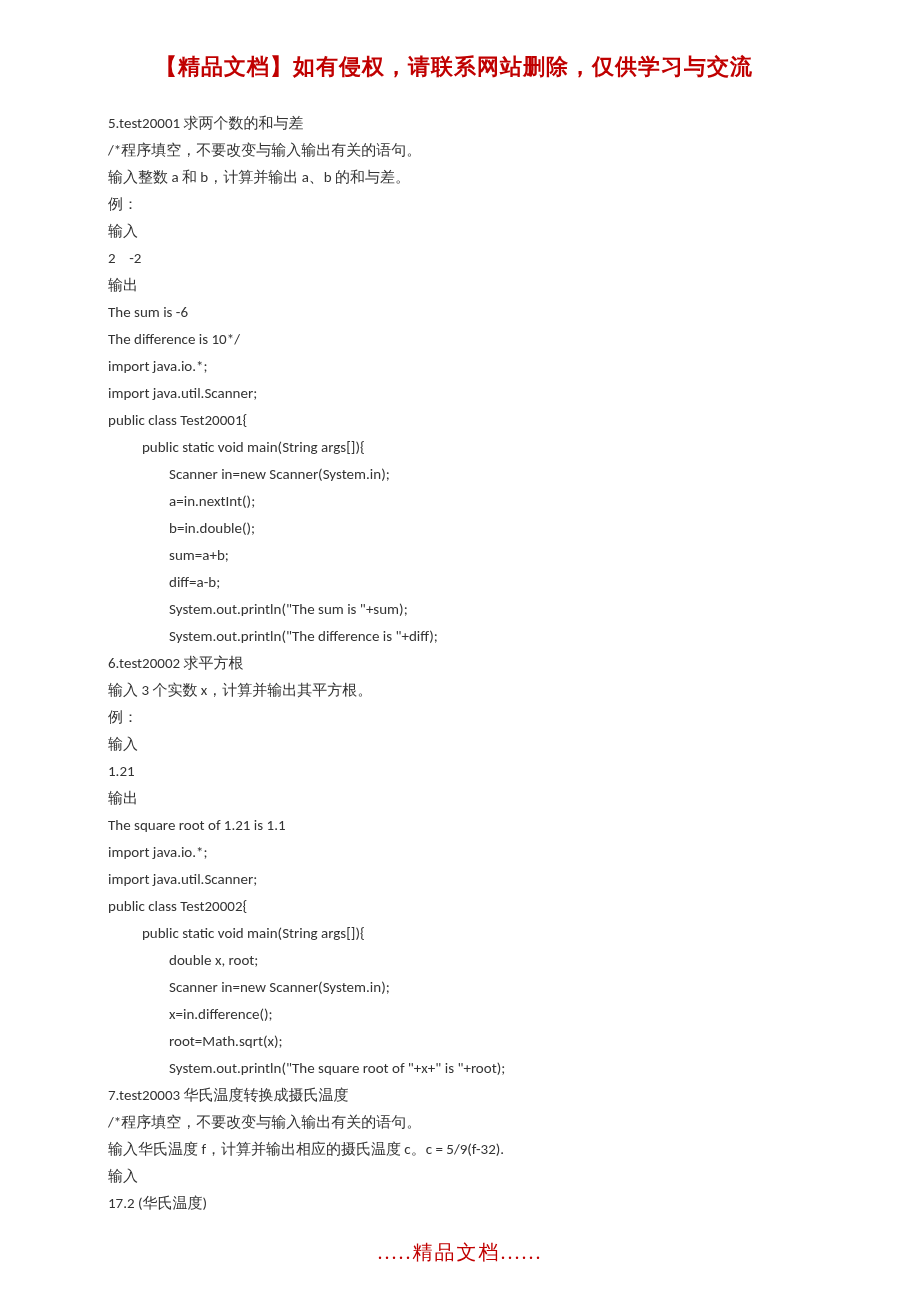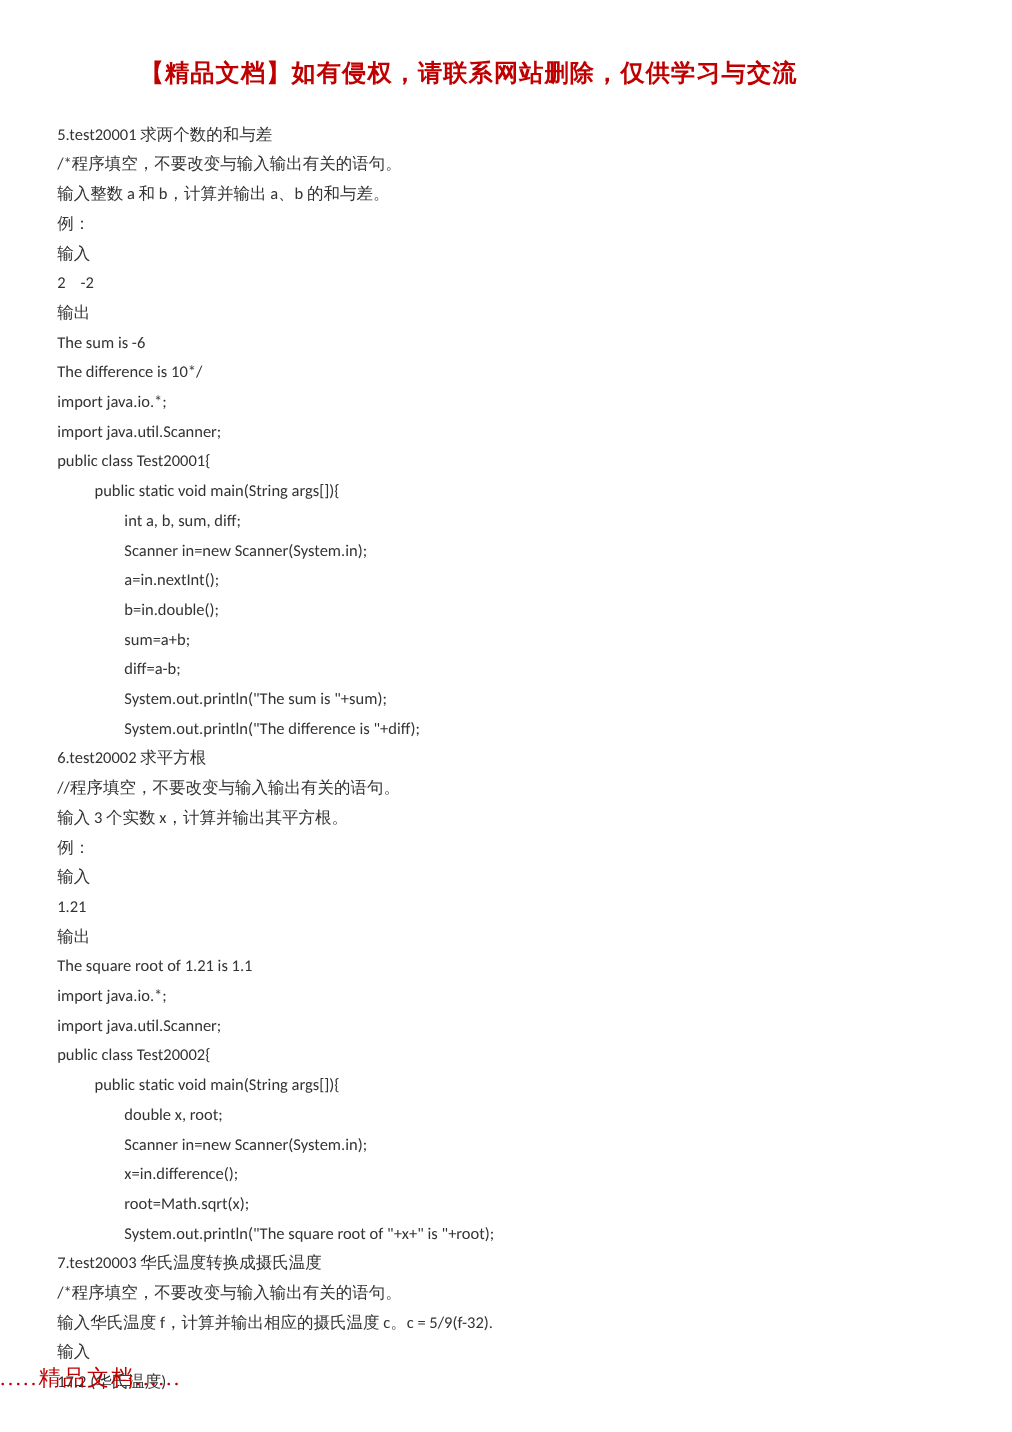--- a/index.html
+++ b/index.html
@@ -4,21 +4,21 @@
 <style>
   * { margin: 0; padding: 0; box-sizing: border-box; }
   body {
     width: 920px;
     height: 1302px;
     background: #ffffff;
     font-family: "SimSun", "Microsoft YaHei", sans-serif;
     position: relative;
   }
   .page {
-    padding: 52px 120px 0 52px;
+    padding: 52px 120px 0 108px;
   }
   .header {
     text-align: center;
     font-size: 22px;
     font-weight: bold;
     color: #c00000;
     font-family: "SimSun", serif;
     margin-bottom: 28px;
     letter-spacing: 1px;
   }
@@ -27,21 +27,21 @@
     line-height: 27px;
     color: #333333;
     font-family: "Microsoft YaHei", "Calibri", sans-serif;
   }
   .content .line { white-space: pre; }
   .footer {
     position: absolute;
     bottom: 36px;
     left: 0;
     width: 920px;
-    text-align: left;
+    text-align: center;
     font-size: 20px;
     color: #c00000;
     font-family: "SimSun", serif;
     letter-spacing: 2px;
   }
 </style>
 </head>
 <body>
 
 <div class="page">
@@ -53,30 +53,28 @@
       <div class="line">例：</div>
       <div class="line">输入</div>
       <div class="line">2    -2</div>
       <div class="line">输出</div>
       <div class="line">The sum is -6</div>
       <div class="line">The difference is 10*/</div>
       <div class="line">import java.io.*;</div>
       <div class="line">import java.util.Scanner;</div>
       <div class="line">public class Test20001{</div>
       <div class="line">          public static void main(String args[]){</div>
-      <div class="line">                  int a, b, sum, diff;</div>
       <div class="line">                  Scanner in=new Scanner(System.in);</div>
       <div class="line">                  a=in.nextInt();</div>
       <div class="line">                  b=in.double();</div>
       <div class="line">                  sum=a+b;</div>
       <div class="line">                  diff=a-b;</div>
       <div class="line">                  System.out.println("The sum is "+sum);</div>
       <div class="line">                  System.out.println("The difference is "+diff);</div>
       <div class="line">6.test20002 求平方根</div>
-      <div class="line">//程序填空，不要改变与输入输出有关的语句。</div>
       <div class="line">输入 3 个实数 x，计算并输出其平方根。</div>
       <div class="line">例：</div>
       <div class="line">输入</div>
       <div class="line">1.21</div>
       <div class="line">输出</div>
       <div class="line">The square root of 1.21 is 1.1</div>
       <div class="line">import java.io.*;</div>
       <div class="line">import java.util.Scanner;</div>
       <div class="line">public class Test20002{</div>
       <div class="line">          public static void main(String args[]){</div>

